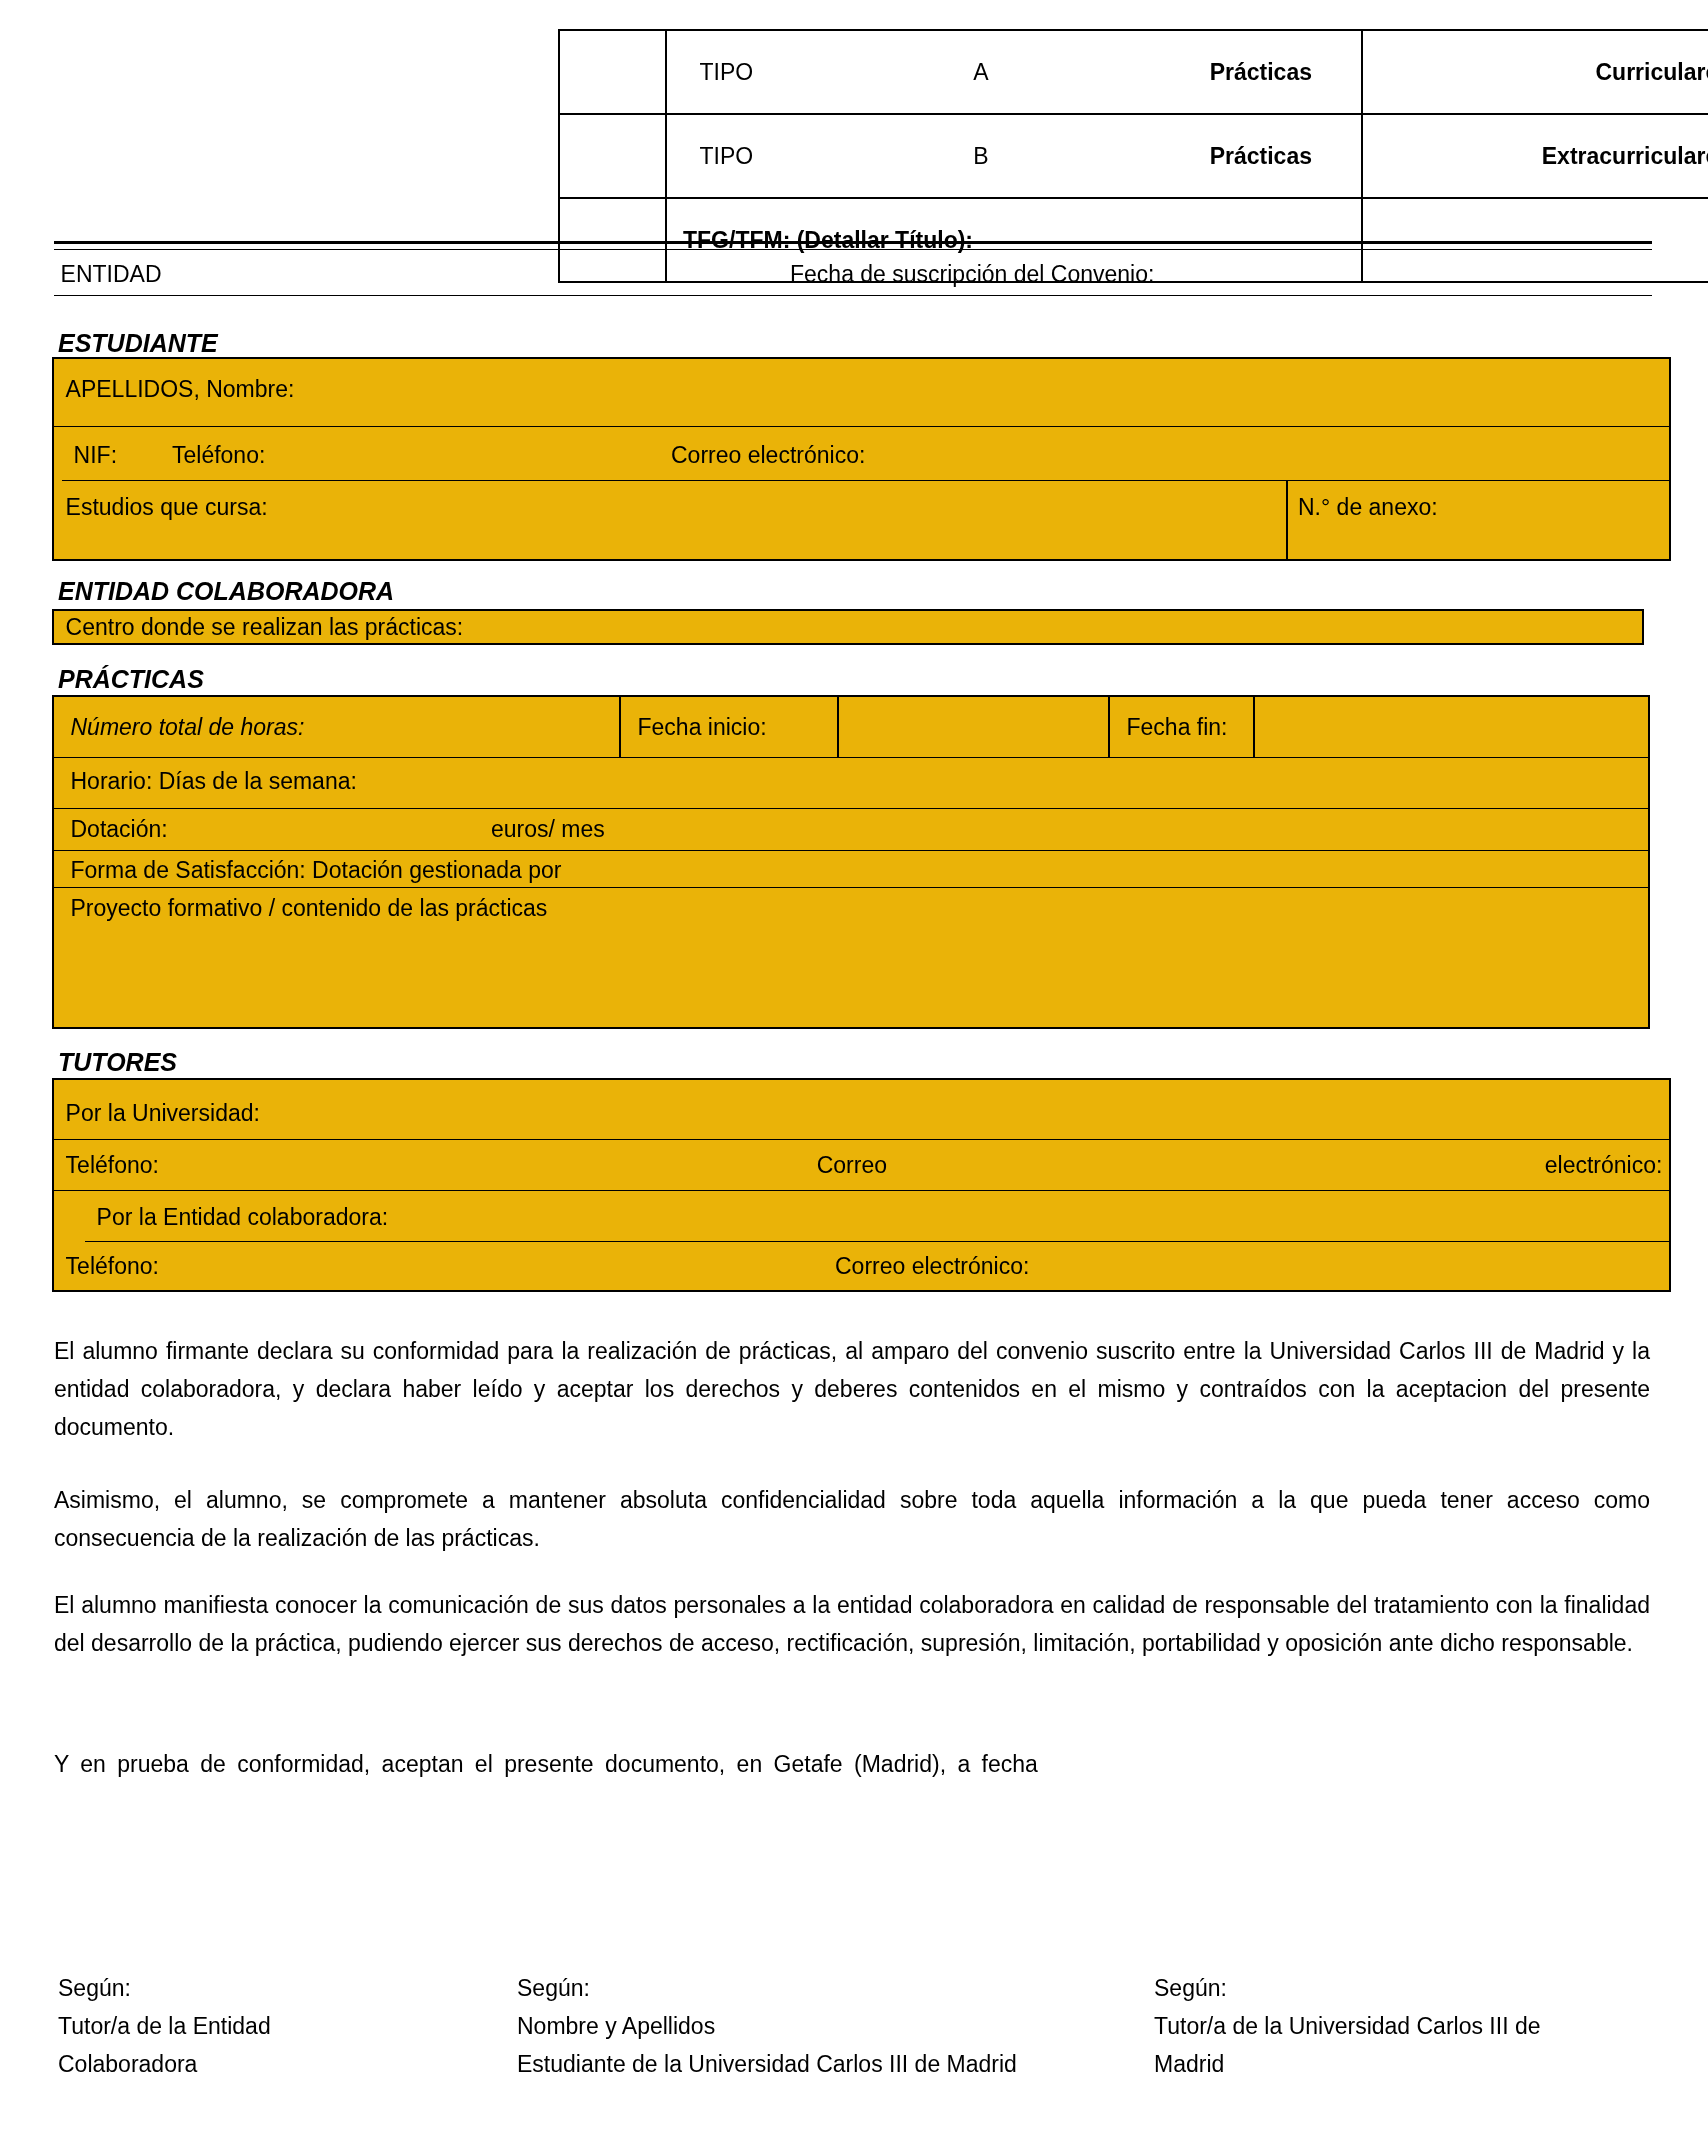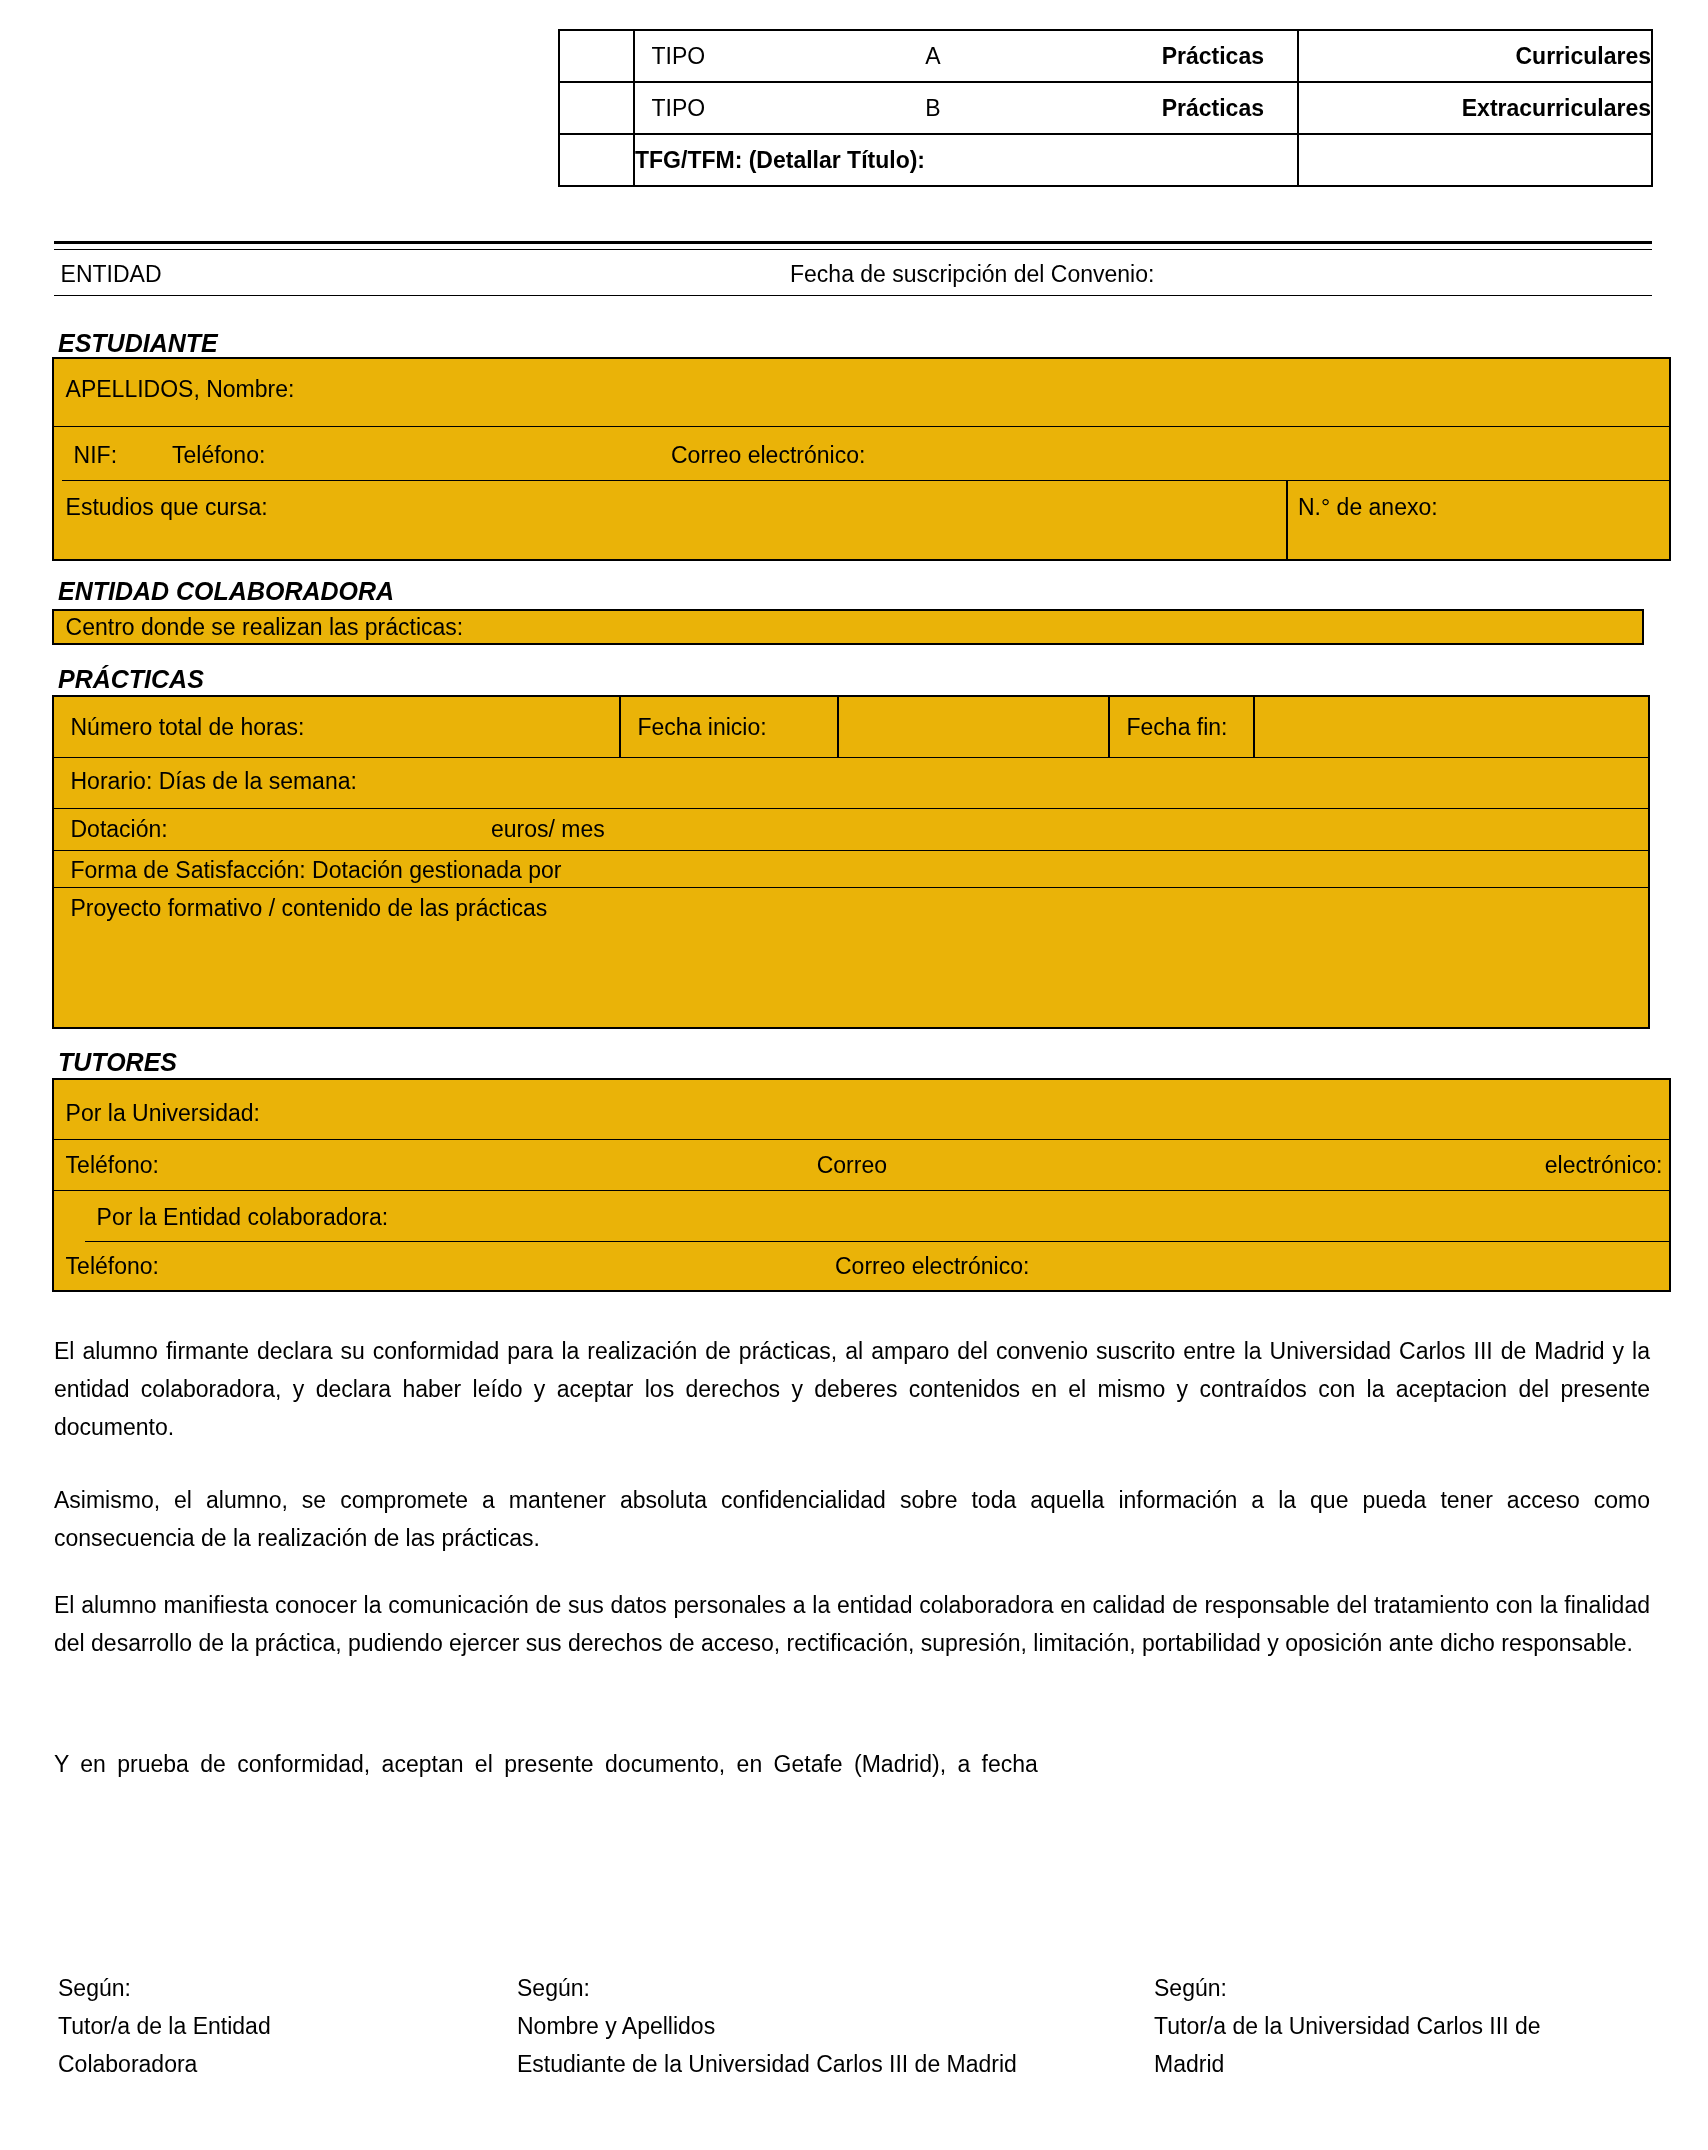--- a/index.html
+++ b/index.html
@@ -19,21 +19,21 @@
     position: absolute;
     left: 558px;
     top: 29px;
     width: 1092px;
     border-collapse: collapse;
     table-layout: fixed;
   }
   .tipo-table td {
     border: 2.5px solid #000;
     height: 50px;
-    padding: 0;
+    padding: 16px;
     vertical-align: middle;
     font-size: 23px;
     margin-top: 36px;
   }
   .col-check { width: 73px; }
   .col-main  { width: 662px; }
   .col-mod   { width: 352px; }
   .main-flex { display: flex; align-items: center; width: 100%; }
   .mf-tipo   { flex: 0 0 240px; padding-left: 16.5px; box-sizing: border-box; }
   .mf-letter { flex: 0 0 116px; text-align: center; }
@@ -78,21 +78,21 @@
   .est-r3-right { width: 383px; border-left: 2.5px solid #000; padding: 13.2px 0 0 10px; box-sizing: border-box; }
 
   
   .colab-box { left: 52px; top: 609px; width: 1592px; height: 36px; }
   .colab-inner { padding: 2.5px 0 0 11.6px; }
 
   
   .prac-box { left: 52px; top: 695px; width: 1598px; }
   .prac-r1 { height: 60px; border-bottom: 1.7px solid #000; display: flex; }
   .prac-c  { display: flex; align-items: center; box-sizing: border-box; border-right: 2.5px solid #000; padding-left: 16.5px; }
-  .prac-c1 { width: 567px; }
+  .prac-c1 { width: 567px; font-style: italic; }
   .prac-c2 { width: 218px; }
   .prac-c3 { width: 271px; padding-left: 0; }
   .prac-c4 { width: 145px; }
   .prac-c5 { flex: 1; border-right: none; padding-left: 0; }
   .prac-r2 { height: 51px; border-bottom: 1.7px solid #000; padding: 10px 0 0 16.5px; box-sizing: border-box; }
   .prac-r3 { height: 41px; border-bottom: 1.7px solid #000; position: relative; }
   .dot-label   { position: absolute; left: 16.5px;  top: 7.4px; }
   .euros-label { position: absolute; left: 437px; top: 7.4px; }
   .prac-r4 { height: 37px; border-bottom: 1.7px solid #000; padding: 5.8px 0 0 16.5px; box-sizing: border-box; }
   .prac-r5 { height: 139px; padding: 6.6px 0 0 16.5px; box-sizing: border-box; }

